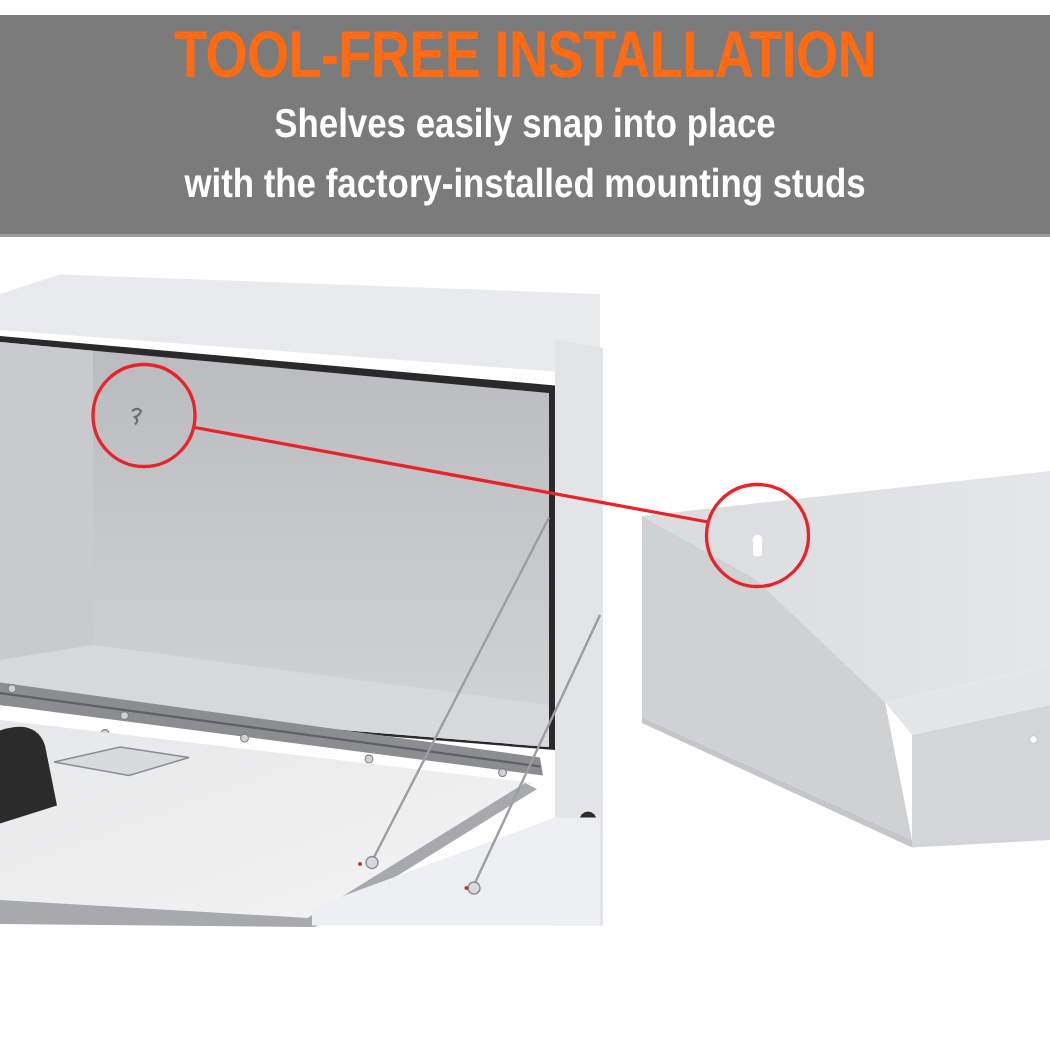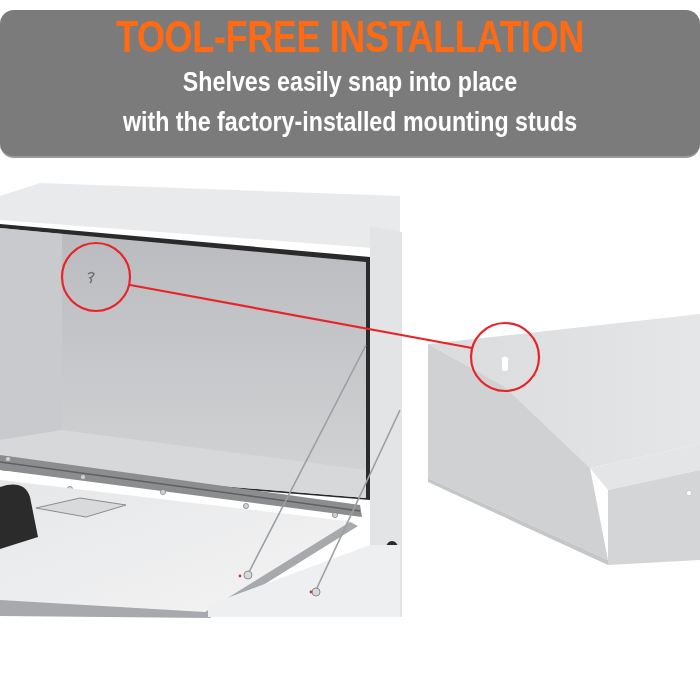--- a/index.html
+++ b/index.html
@@ -1,19 +1,19 @@
 <!DOCTYPE html>
 <html><head>
   <meta charset="utf-8">
   <style>
     html, body { margin: 0; padding: 0; background: #ffffff; }
     body { width: 700px; height: 700px; position: relative; overflow: hidden; font-family: "Liberation Sans", sans-serif; }
     .banner {
       position: absolute; left: 0; top: 10px; width: 700px; height: 146px;
-      background: #7b7b7b; border-bottom: 2px solid #9a9a9a; border-radius: 14px;
+      background: #7b7b7b; border-bottom: 2px solid #9a9a9a;
     }
     .headline {
       position: absolute; left: 0; width: 700px; top: 2px; text-align: center;
       color: #ff6a13; font-family: "Liberation Sans", sans-serif; font-weight: bold;
       font-size: 44px; letter-spacing: -0.5px; line-height: 50px;
       transform: scaleX(0.82); transform-origin: center;
     }
     .sub {
       position: absolute; left: 0; width: 700px; text-align: center; color: #ffffff;
       font-family: "Liberation Sans", sans-serif; font-weight: bold;

